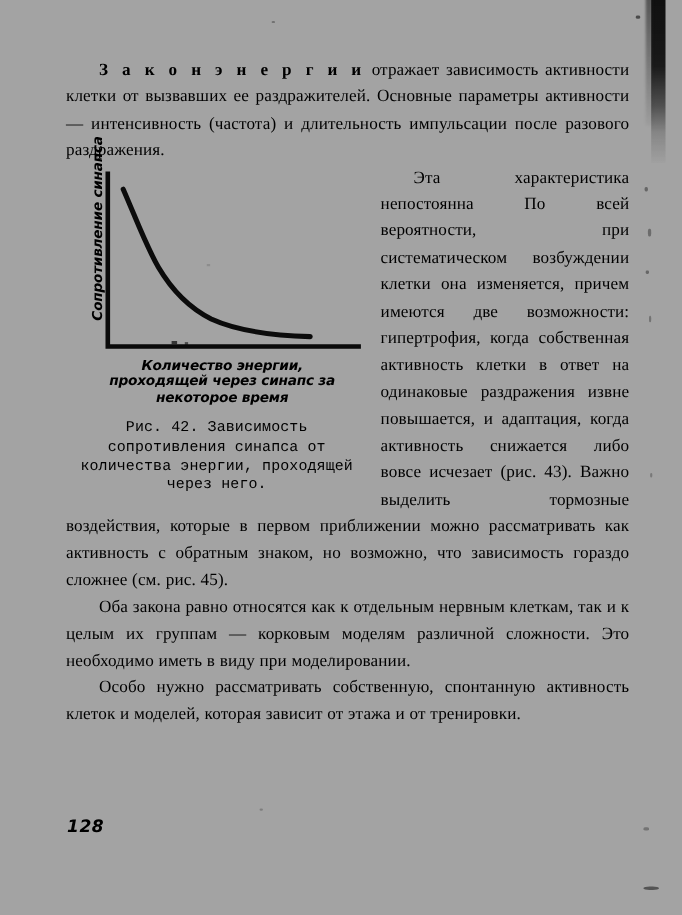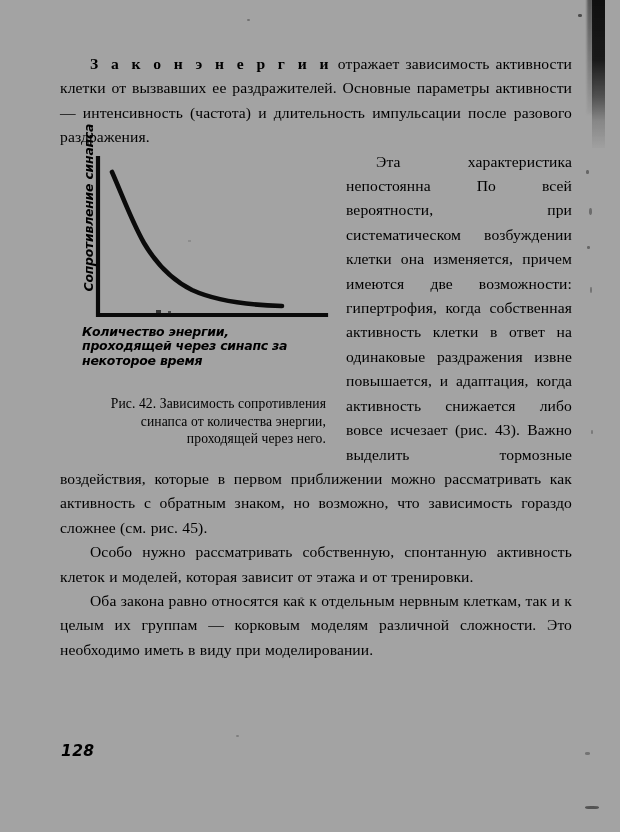--- a/index.html
+++ b/index.html
@@ -108,35 +108,37 @@
     font-family: "DejaVu Sans", "Liberation Sans", sans-serif;
     font-style: italic;
     font-weight: bold;
     font-size: 12.4px;
     letter-spacing: -0.2px;
     white-space: nowrap;
   }
   .xlabel {
     width: 240px;
     margin: 1px 0 0 22px;
+    text-align: center;
     font-family: "DejaVu Sans", "Liberation Sans", sans-serif;
     font-style: italic;
     font-weight: bold;
     font-size: 12.5px;
     line-height: 14.6px;
     letter-spacing: -0.25px;
   }
   .caption {
-    margin: 27px 0 0 0;
+    margin: 13px 0 0 0;
     width: 258px;
     padding-left: 8px;
-    text-align: right;
+    text-align: center;
     font-size: 13.6px;
     line-height: 17.2px;
     letter-spacing: 0.1px;
+    font-family: Liberation Mono, monospace;
   }
 
   
   .folio {
     position: absolute;
     left: 61px;
     top: 742px;
     font-family: "DejaVu Sans", "Liberation Sans", sans-serif;
     font-weight: bold;
     font-style: italic;
@@ -184,22 +186,22 @@
             <rect x="108" y="159" width="3" height="3" fill="#111" opacity="0.6"></rect>
           </svg>
         </div>
         <div class="xlabel">Количество энергии, проходящей через синапс за некоторое время</div>
         <div class="caption">Рис. 42. Зависимость сопротивления синапса от количества энергии, проходящей через него.</div>
       </div>
     </div>
 
     <p class="para indent">Эта характеристика непостоянна По всей вероятности, при систематическом возбуждении клетки она изменяется, причем имеются две возможности: гипертрофия, когда собственная активность клетки в ответ на одинаковые раздражения извне повышается, и адаптация, когда активность снижается либо вовсе исчезает (рис. 43). Важно выделить тормозные воздействия, которые в первом приближении можно рассматривать как активность с обратным знаком, но возможно, что зависимость гораздо сложнее (см. рис. 45).</p>
 
+    <p class="para indent">Оба закона равно относятся как к отдельным нервным клеткам, так и к целым их группам — корковым моделям различной сложности. Это необходимо иметь в виду при моделировании.</p>
+
     <p class="para indent">Особо нужно рассматривать собственную, спонтанную активность клеток и моделей, которая зависит от этажа и от тренировки.</p>
 
-    <p class="para indent">Оба закона равно относятся как к отдельным нервным клеткам, так и к целым их группам — корковым моделям различной сложности. Это необходимо иметь в виду при моделировании.</p>
-
 
   </div>
 
   <div class="folio">128</div>
 
 </div>
 
 </body></html>

